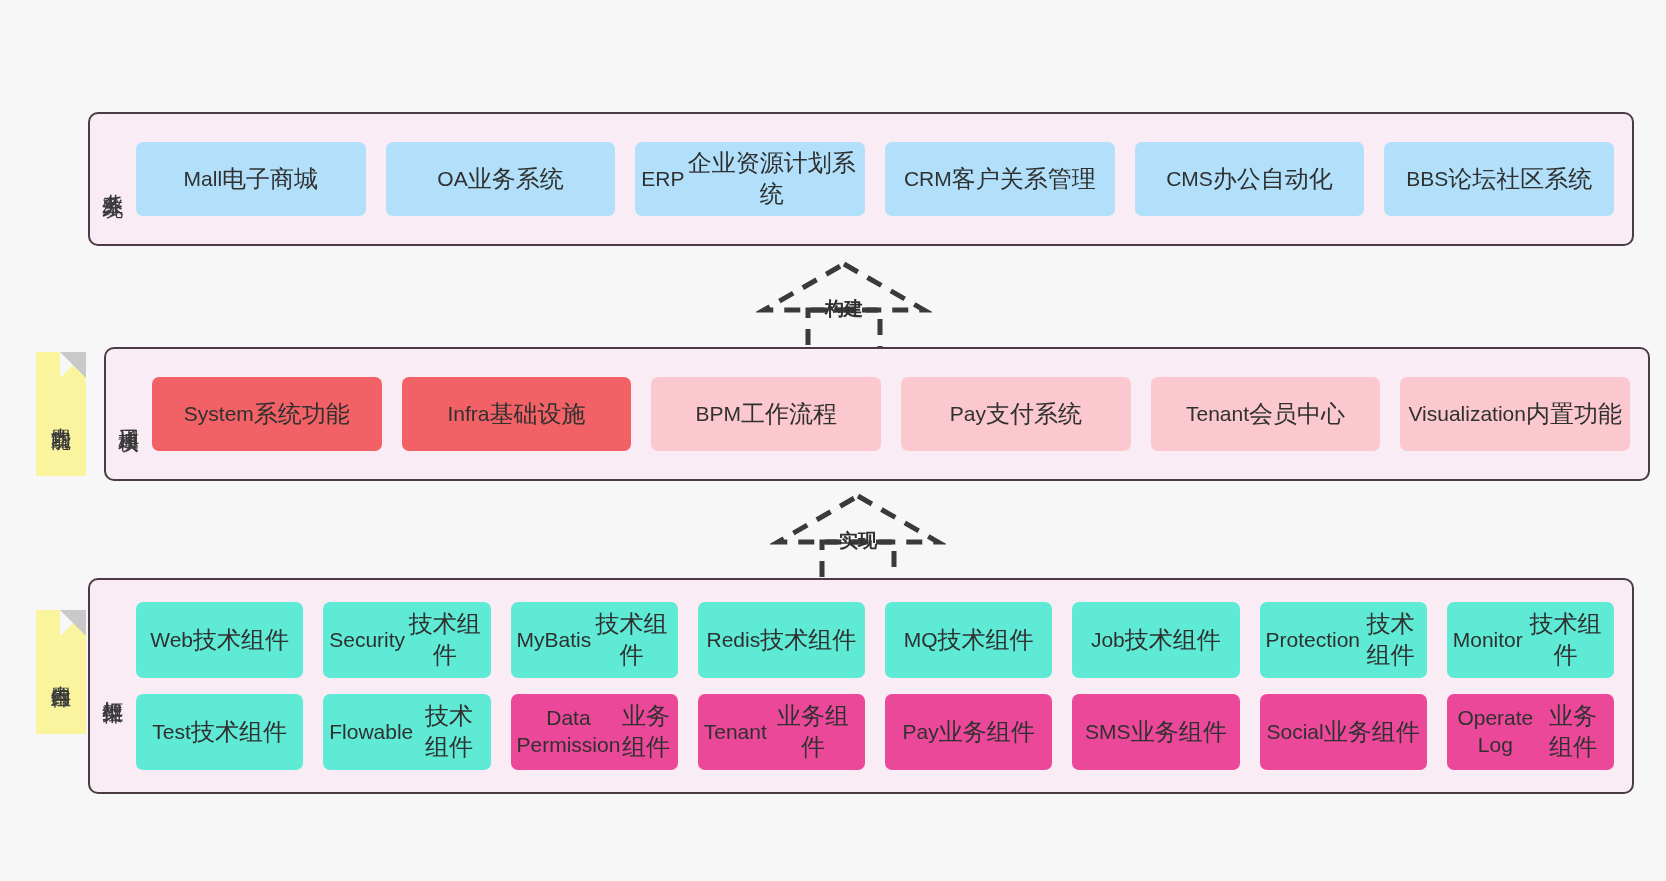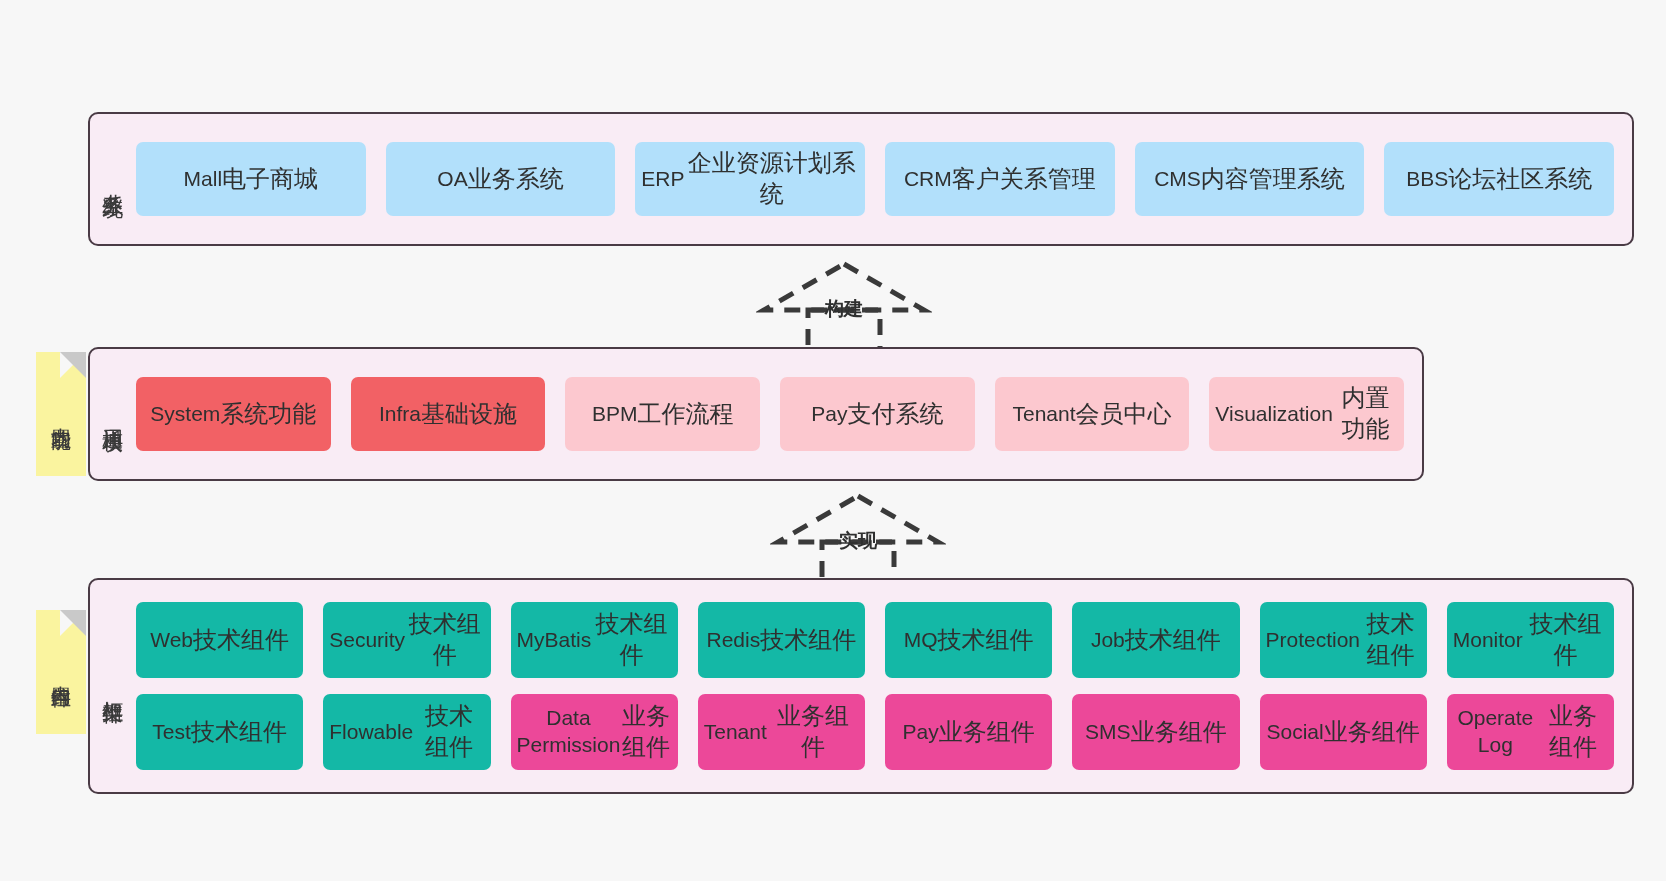--- a/index.html
+++ b/index.html
@@ -85,26 +85,26 @@
     color: #2f3030;
   }
   .card .t-cn {
     font-size: 24px;
     color: #2f3030;
   }
 
   .c-blue       { background: #b2e0fb; }
   .c-red        { background: #f26165; }
   .c-pink       { background: #fcc8cf; }
-  .c-green      { background: #14b8a6; }
+  .c-green      { background: #5eead4; }
   .c-lightgreen { background: #ec4899; }
 
   
   #layer-business { left: 88px;  top: 112px; width: 1546px; height: 134px; }
-  #layer-modules  { left: 88px;  top: 347px; width: 1336px; height: 134px; }
+  #layer-modules  { left: 104px;  top: 347px; width: 1546px; height: 134px; }
   #layer-framework{ left: 88px;  top: 578px; width: 1546px; height: 216px; }
 
   #layer-business  .card { height: 74px; }
   #layer-modules   .card { height: 74px; }
   #layer-framework .card { height: 76px; }
 
   
   .sticky {
     position: absolute;
     width: 50px;
@@ -183,21 +183,21 @@
         <div class="card c-blue">
           <div class="t-en">ERP</div>
           <div class="t-cn">企业资源计划系统</div>
         </div>
         <div class="card c-blue">
           <div class="t-en">CRM</div>
           <div class="t-cn">客户关系管理</div>
         </div>
         <div class="card c-blue">
           <div class="t-en">CMS</div>
-          <div class="t-cn">内容管理系统</div>
+          <div class="t-cn">办公自动化</div>
         </div>
         <div class="card c-blue">
           <div class="t-en">BBS</div>
           <div class="t-cn">论坛社区系统</div>
         </div>
       </div>
     </div>
   </div>
 
   <div class="uml-arrow" id="arrow-build">

